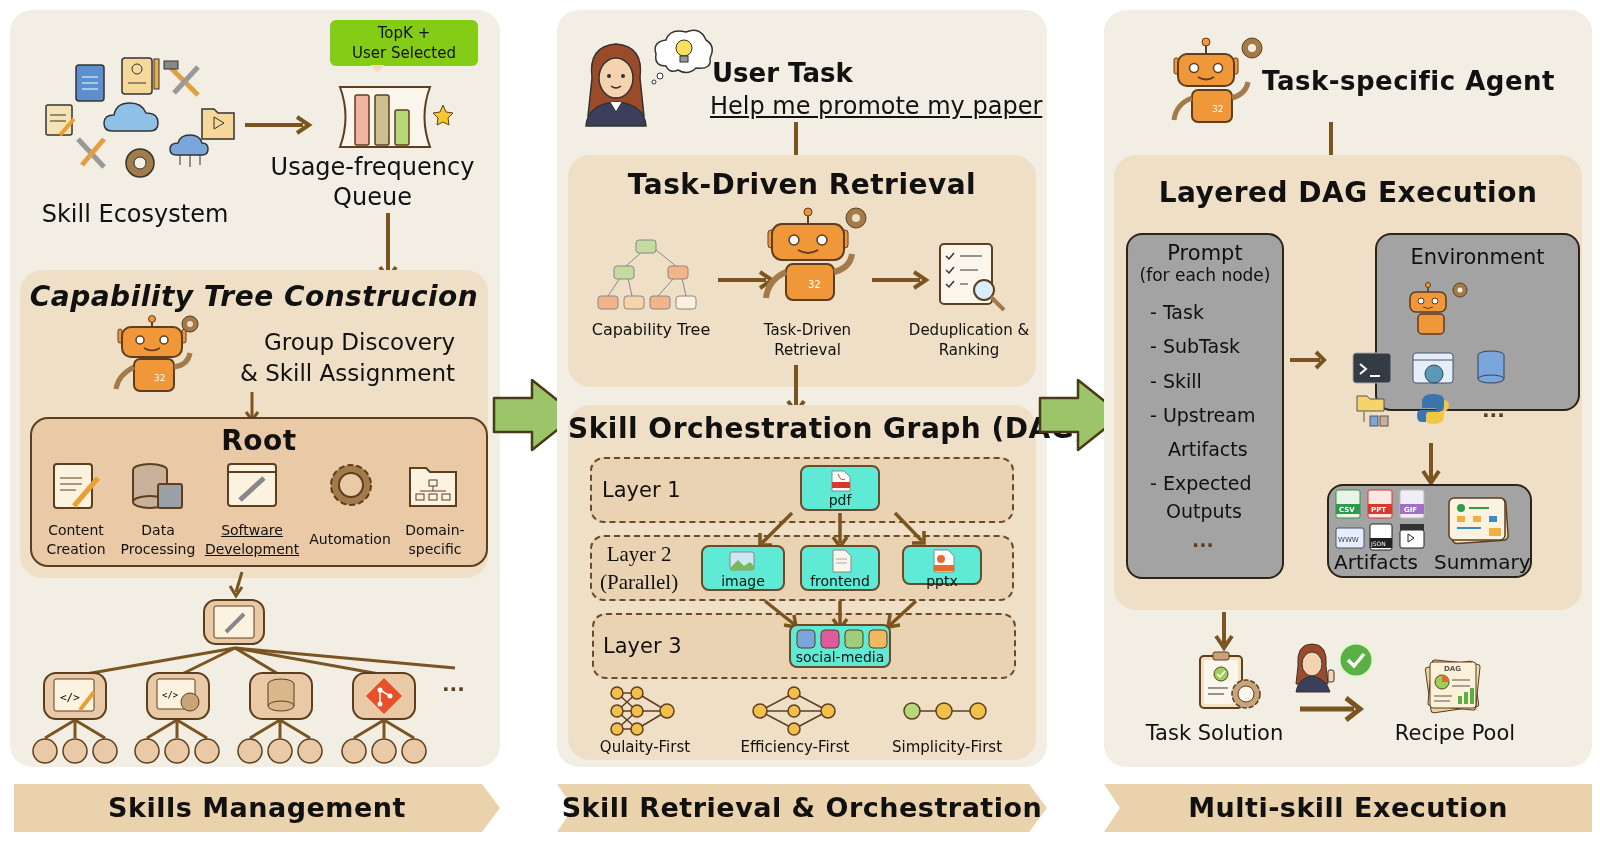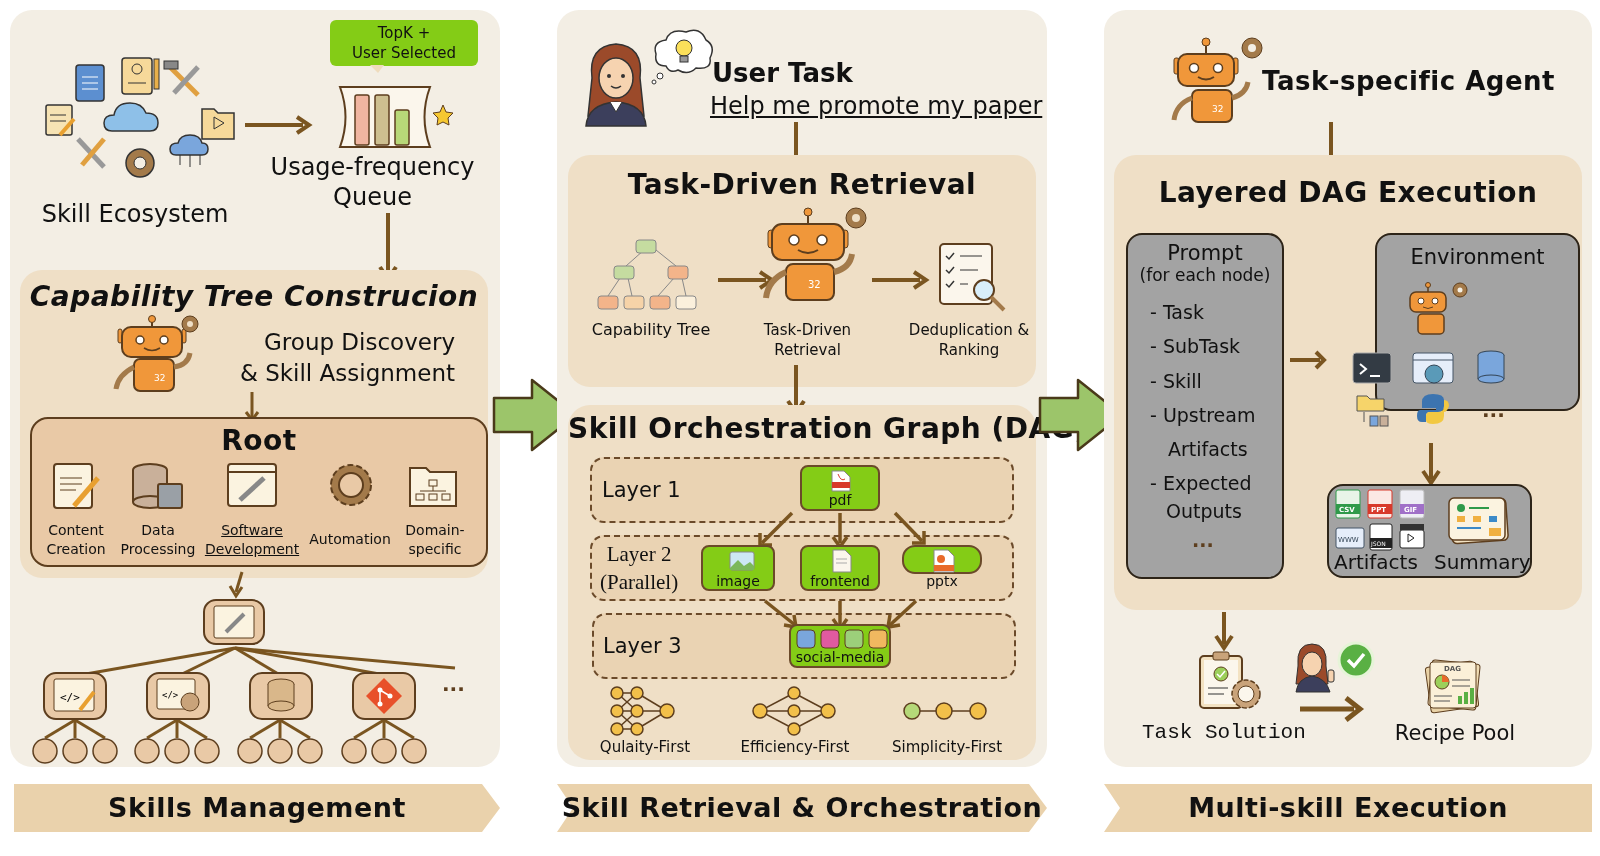--- a/index.html
+++ b/index.html
@@ -16,21 +16,21 @@
   svg { position: absolute; overflow: visible; }
 
   .banner { position: absolute; height: 48px; }
   .banner svg { left: 0; top: 0; }
   .banner-text { position: absolute; left: 0; right: 0; top: 8px; text-align: center; font-weight: bold; font-size: 27px; letter-spacing: 0.5px; }
 
   .root-box { position: absolute; left: 30px; top: 417px; width: 458px; height: 150px; background: #e9c9a6; border: 2px solid #5d3e1e; border-radius: 18px; }
   .cat-label { position: absolute; font-size: 14px; line-height: 19px; text-align: center; white-space: nowrap; }
 
   .layer { position: absolute; border: 2px dashed #6b4a2a; border-radius: 14px; background: #ead3b3; }
-  .node { position: absolute; background: #84cc16; border: 2px solid #6b4a2a; border-radius: 8px; text-align: center; font-size: 14px; }
+  .node { position: absolute; background: #5eead4; border: 2px solid #6b4a2a; border-radius: 8px; text-align: center; font-size: 14px; }
 
   .white-box { position: absolute; background: #a3a3a3; border: 2px solid #2d2418; border-radius: 16px; }
   .prompt-item { position: absolute; left: 22px; font-size: 19px; white-space: nowrap; }
 </style>
 </head>
 <body>
 
 <div class="panel" style="left:10px;top:10px;width:490px;height:757px;"></div>
 
 <svg style="left:40px;top:55px;" width="200" height="130">
@@ -408,36 +408,36 @@
 </svg>
 
 <div class="node" style="left:800px;top:465px;width:80px;height:46px;">
   <svg style="left:29px;top:3px;" width="20" height="22">
       <path d="M1 1 h12 l6 6 v14 h-18 z" fill="#fff" stroke="#888"></path>
       <rect x="1" y="12" width="18" height="6" fill="#d8392b"></rect>
       <path d="M7 4 Q10 12 14 9" fill="none" stroke="#d8392b"></path>
     </svg>
   <div style="position:absolute;left:0;right:0;top:25px;">pdf</div>
 </div>
-<div class="node" style="left:701px;top:545px;width:74px;height:46px;">
+<div class="node" style="left:701px;top:545px;width:84px;height:46px;">
   <svg style="left:25px;top:3px;" width="30" height="22">
       <rect x="2" y="2" width="24" height="18" rx="2" fill="#cde8f4" stroke="#888"></rect>
       <path d="M2 18 L10 10 L16 16 L22 12 L26 16 V20 H2 Z" fill="#7cb85a"></path>
     </svg>
   <div style="position:absolute;left:0;right:0;top:26px;">image</div>
 </div>
 <div class="node" style="left:800px;top:545px;width:80px;height:46px;padding-left:25px;">
   <svg style="left:30px;top:2px;" width="20" height="24">
       <path d="M1 1 h12 l6 6 v16 h-18 z" fill="#fbf6ec" stroke="#888"></path>
       <line x1="4" y1="10" x2="15" y2="10" stroke="#aaa"></line>
       <line x1="4" y1="14" x2="15" y2="14" stroke="#aaa"></line>
     </svg>
   <div style="position:absolute;left:0;right:0;top:26px;">frontend</div>
 </div>
-<div class="node" style="left:902px;top:545px;width:80px;height:29px;border-radius:13px;">
+<div class="node" style="left:902px;top:545px;width:80px;height:40px;">
   <svg style="left:29px;top:2px;" width="22" height="24">
       <path d="M1 1 h14 l6 6 v16 h-20 z" fill="#fff" stroke="#888"></path>
       <circle cx="8" cy="10" r="4" fill="#e86a2a"></circle>
       <rect x="1" y="16" width="20" height="6" fill="#e86a2a"></rect>
     </svg>
   <div style="position:absolute;left:0;right:0;top:26px;">pptx</div>
 </div>
 <div class="node" style="left:789px;top:624px;width:102px;height:44px;">
   <svg style="left:4px;top:3px;" width="94" height="20">
     <rect x="2" y="1" width="18" height="18" rx="4" fill="#7aa6dc" stroke="#5d3e1e"></rect>
@@ -692,21 +692,21 @@
   <circle cx="20" cy="24" r="7" fill="#9ccf5a" stroke="#5d3e1e"></circle>
     <path d="M20 24 L20 17 A7 7 0 0 1 27 24 Z" fill="#e86a2a"></path>
   <line x1="30" y1="22" x2="48" y2="22" stroke="#555"></line>
     <line x1="30" y1="28" x2="48" y2="28" stroke="#555"></line>
   <line x1="12" y1="38" x2="30" y2="38" stroke="#555"></line>
     <line x1="12" y1="43" x2="28" y2="43" stroke="#555"></line>
   <rect x="36" y="38" width="4" height="8" fill="#5ab044"></rect>
     <rect x="42" y="34" width="4" height="12" fill="#5ab044"></rect>
     <rect x="48" y="30" width="4" height="16" fill="#5ab044"></rect>
 </svg>
-<div class="abs t-label" style="left:1142px;top:721px;width:145px;font-size:21px;font-family:Liberation Mono, monospace;">Task Solution</div>
+<div class="abs t-label" style="left:1142px;top:721px;width:145px;font-size:21px;">Task Solution</div>
 <div class="abs t-label" style="left:1390px;top:721px;width:130px;font-size:21px;">Recipe Pool</div>
 
 <div class="banner" style="left:1104px;top:784px;width:488px;">
   <svg width="488" height="48">
       <path d="M0 0 H488 V48 H0 L16 24 Z" fill="#ead2ac"></path>
     </svg>
   <div class="banner-text">Multi-skill Execution</div>
 </div>
 
 </body></html>

